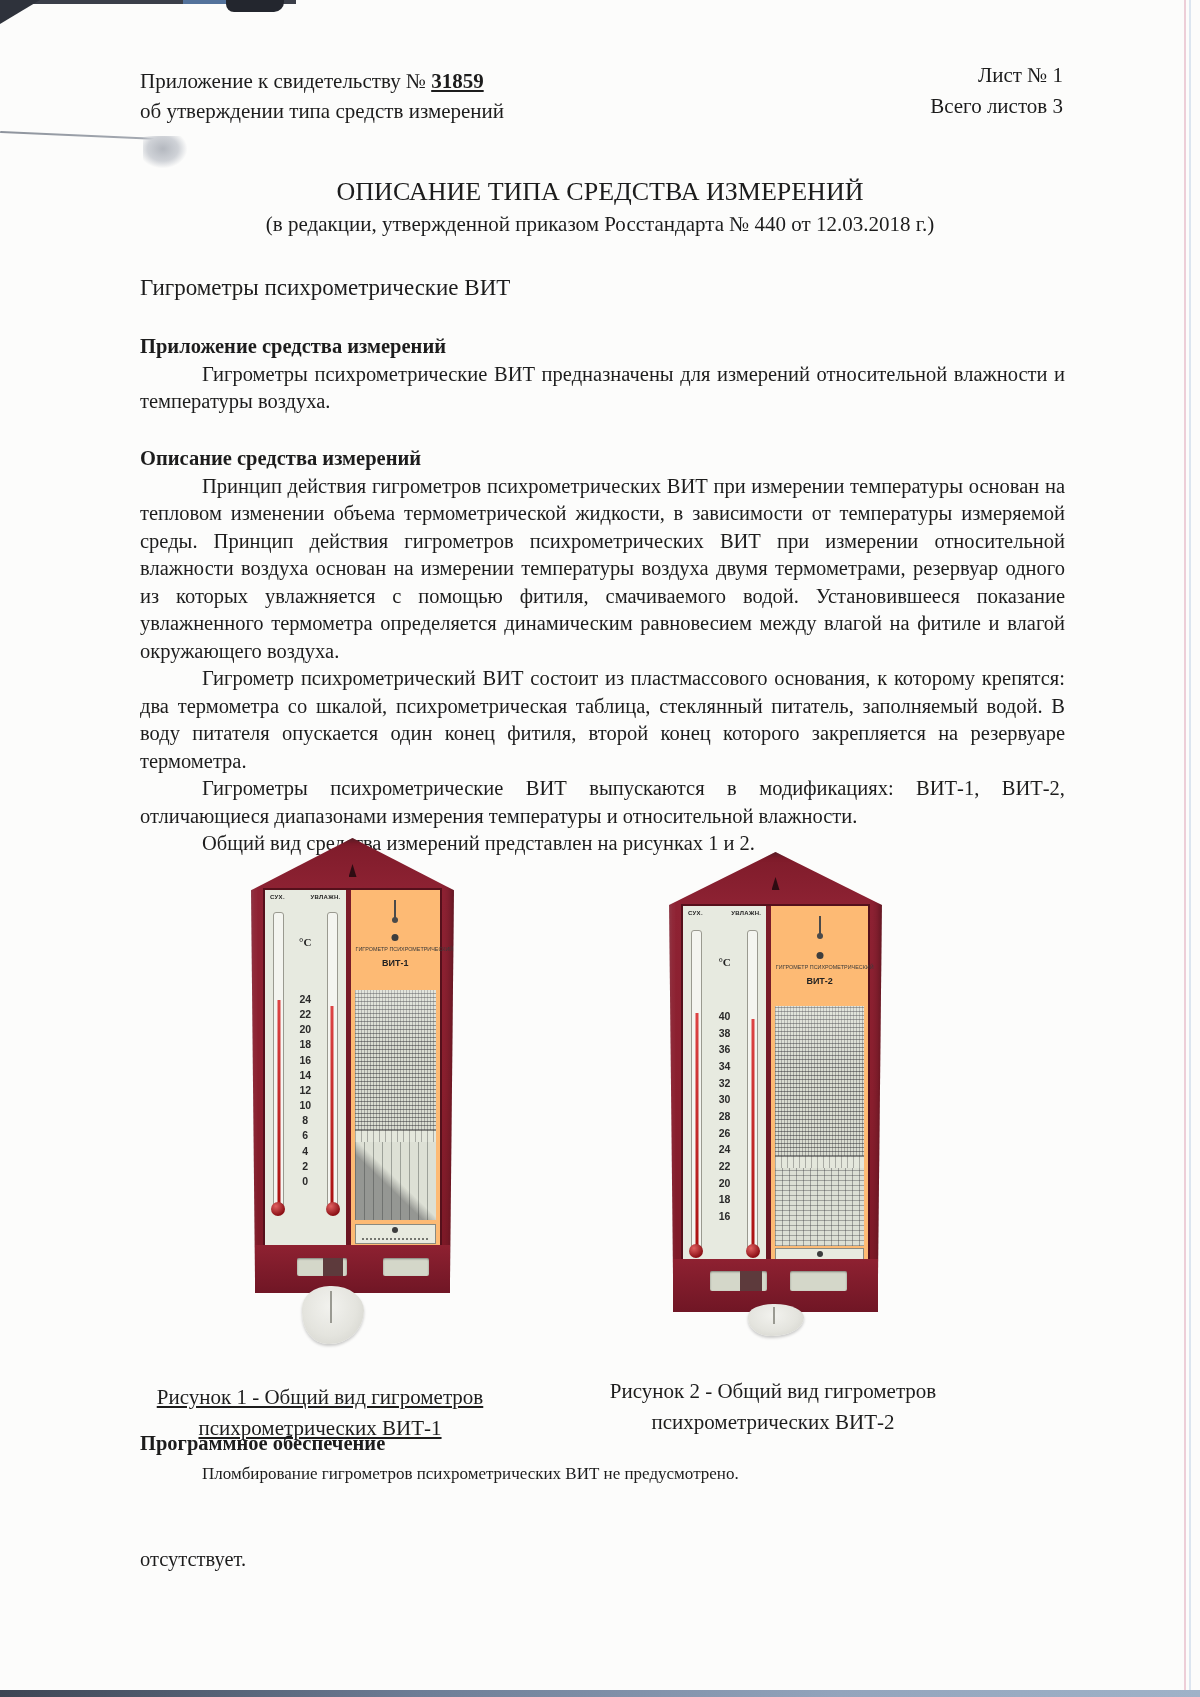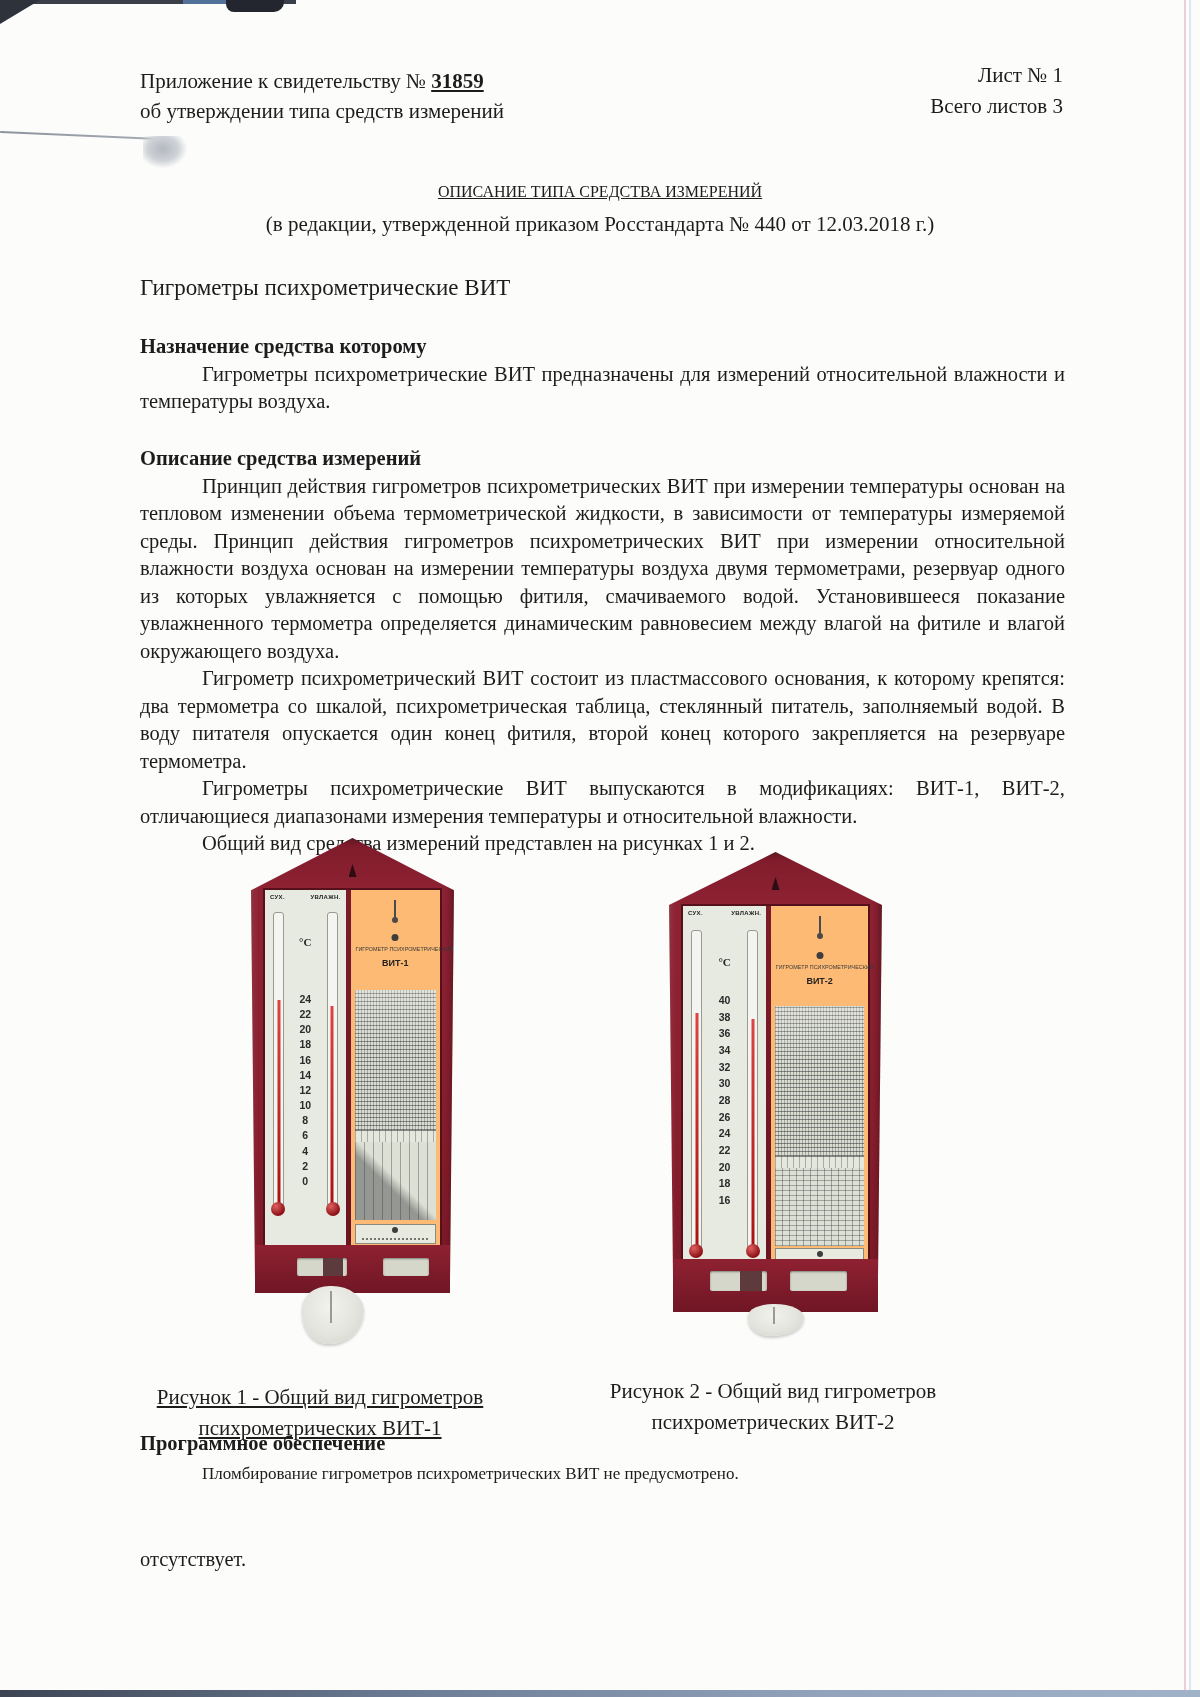--- a/index.html
+++ b/index.html
@@ -18,21 +18,21 @@
   .art-smudge{position:absolute;left:143px;top:136px;width:44px;height:32px;background:radial-gradient(ellipse at 45% 40%, #b4b8bf 0%, #cfd2d7 45%, rgba(255,255,255,0) 72%);}
   .art-rightline{position:absolute;left:1184px;top:0;width:2px;height:1697px;background:rgba(224,168,188,.55);}
   .art-rightline2{position:absolute;left:1189px;top:0;width:2px;height:1697px;background:rgba(160,185,220,.35);}
   .art-bottom{position:absolute;left:0;bottom:0;width:1200px;height:7px;background:linear-gradient(90deg,#3d4554 0%,#6d7d96 35%,#93a4bc 70%,#9fb2c8 100%);}
   
   .hdr-left{position:absolute;left:140px;top:66px;font-size:21px;line-height:30px;}
   .hdr-left .cert-no{font-weight:bold;text-decoration:underline;}
   .hdr-right{position:absolute;right:137px;top:60px;font-size:21px;line-height:31px;text-align:right;margin-left:40px;}
   
   .title-block{position:absolute;left:100px;width:1000px;top:176px;text-align:center;}
-  .title-line1{font-size:16px;line-height:32px;text-decoration:underline;}
+  .title-line1{font-size:26px;line-height:32px;}
   .title-line2{font-size:21px;line-height:32px;}
   .instrument-name{position:absolute;left:140px;top:275px;font-size:23px;}
   
   .sec{position:absolute;left:140px;width:925px;font-size:20.5px;line-height:27.5px;text-align:justify;}
   .sec h3{margin:0;font-size:20.5px;line-height:27.5px;font-weight:bold;text-align:left;}
   .sec p{margin:0;text-indent:62px;}
   .sec-purpose{top:333px;}
   .sec-desc{top:445px;}
   .sealing{position:absolute;left:140px;top:1460px;width:925px;font-size:17px;line-height:27.5px;text-indent:62px;}
   .software-h{position:absolute;left:140px;top:1432px;font-size:20.5px;font-weight:bold;}
@@ -122,21 +122,21 @@
   <div>Всего листов 3</div>
 </div>
 
 <div class="title-block">
   <div class="title-line1">ОПИСАНИЕ ТИПА СРЕДСТВА ИЗМЕРЕНИЙ</div>
   <div class="title-line2">(в редакции, утвержденной приказом Росстандарта № 440 от 12.03.2018 г.)</div>
 </div>
 <div class="instrument-name">Гигрометры психрометрические ВИТ</div>
 
 <div class="sec sec-purpose">
-  <h3>Назначение средства которому</h3>
+  <h3>Приложение средства измерений</h3>
   <p>Гигрометры психрометрические ВИТ предназначены для измерений относительной влажности и температуры воздуха.</p>
 </div>
 
 <div class="sec sec-desc">
   <h3>Описание средства измерений</h3>
   <p>Принцип действия гигрометров психрометрических ВИТ при измерении температуры основан на тепловом изменении объема термометрической жидкости, в зависимости от температуры измеряемой среды. Принцип действия гигрометров психрометрических ВИТ при измерении относительной влажности воздуха основан на измерении температуры воздуха двумя термометрами, резервуар одного из которых увлажняется с помощью фитиля, смачиваемого водой. Установившееся показание увлажненного термометра определяется динамическим равновесием между влагой на фитиле и влагой окружающего воздуха.</p>
   <p>Гигрометр психрометрический ВИТ состоит из пластмассового основания, к которому крепятся: два термометра со шкалой, психрометрическая таблица, стеклянный питатель, заполняемый водой. В воду питателя опускается один конец фитиля, второй конец которого закрепляется на резервуаре термометра.</p>
   <p>Гигрометры психрометрические ВИТ выпускаются в модификациях: ВИТ-1, ВИТ-2, отличающиеся диапазонами измерения температуры и относительной влажности.</p>
   <p>Общий вид средства измерений представлен на рисунках 1 и 2.</p>
 </div>
@@ -213,21 +213,21 @@
       <div class="tube" style="left:8px;top:24px;height:318px;">
           <div class="mercury" style="height:74%;"></div>
         </div>
       <div class="tube" style="right:8px;top:24px;height:318px;">
           <div class="mercury" style="height:72%;"></div>
         </div>
       <div class="bulb" style="left:6px;top:338px;"></div>
       <div class="bulb" style="right:6px;top:338px;"></div>
       <div class="scale">
         <div class="s-unit" style="top:50px;">°C</div>
-        <div class="s-nums" style="top:88px;height:212px;">
+        <div class="s-nums" style="top:104px;height:212px;">
             <div>40</div>
             <div>38</div>
             <div>36</div>
             <div>34</div>
             <div>32</div>
             <div>30</div>
             <div>28</div>
             <div>26</div>
             <div>24</div>
             <div>22</div>

